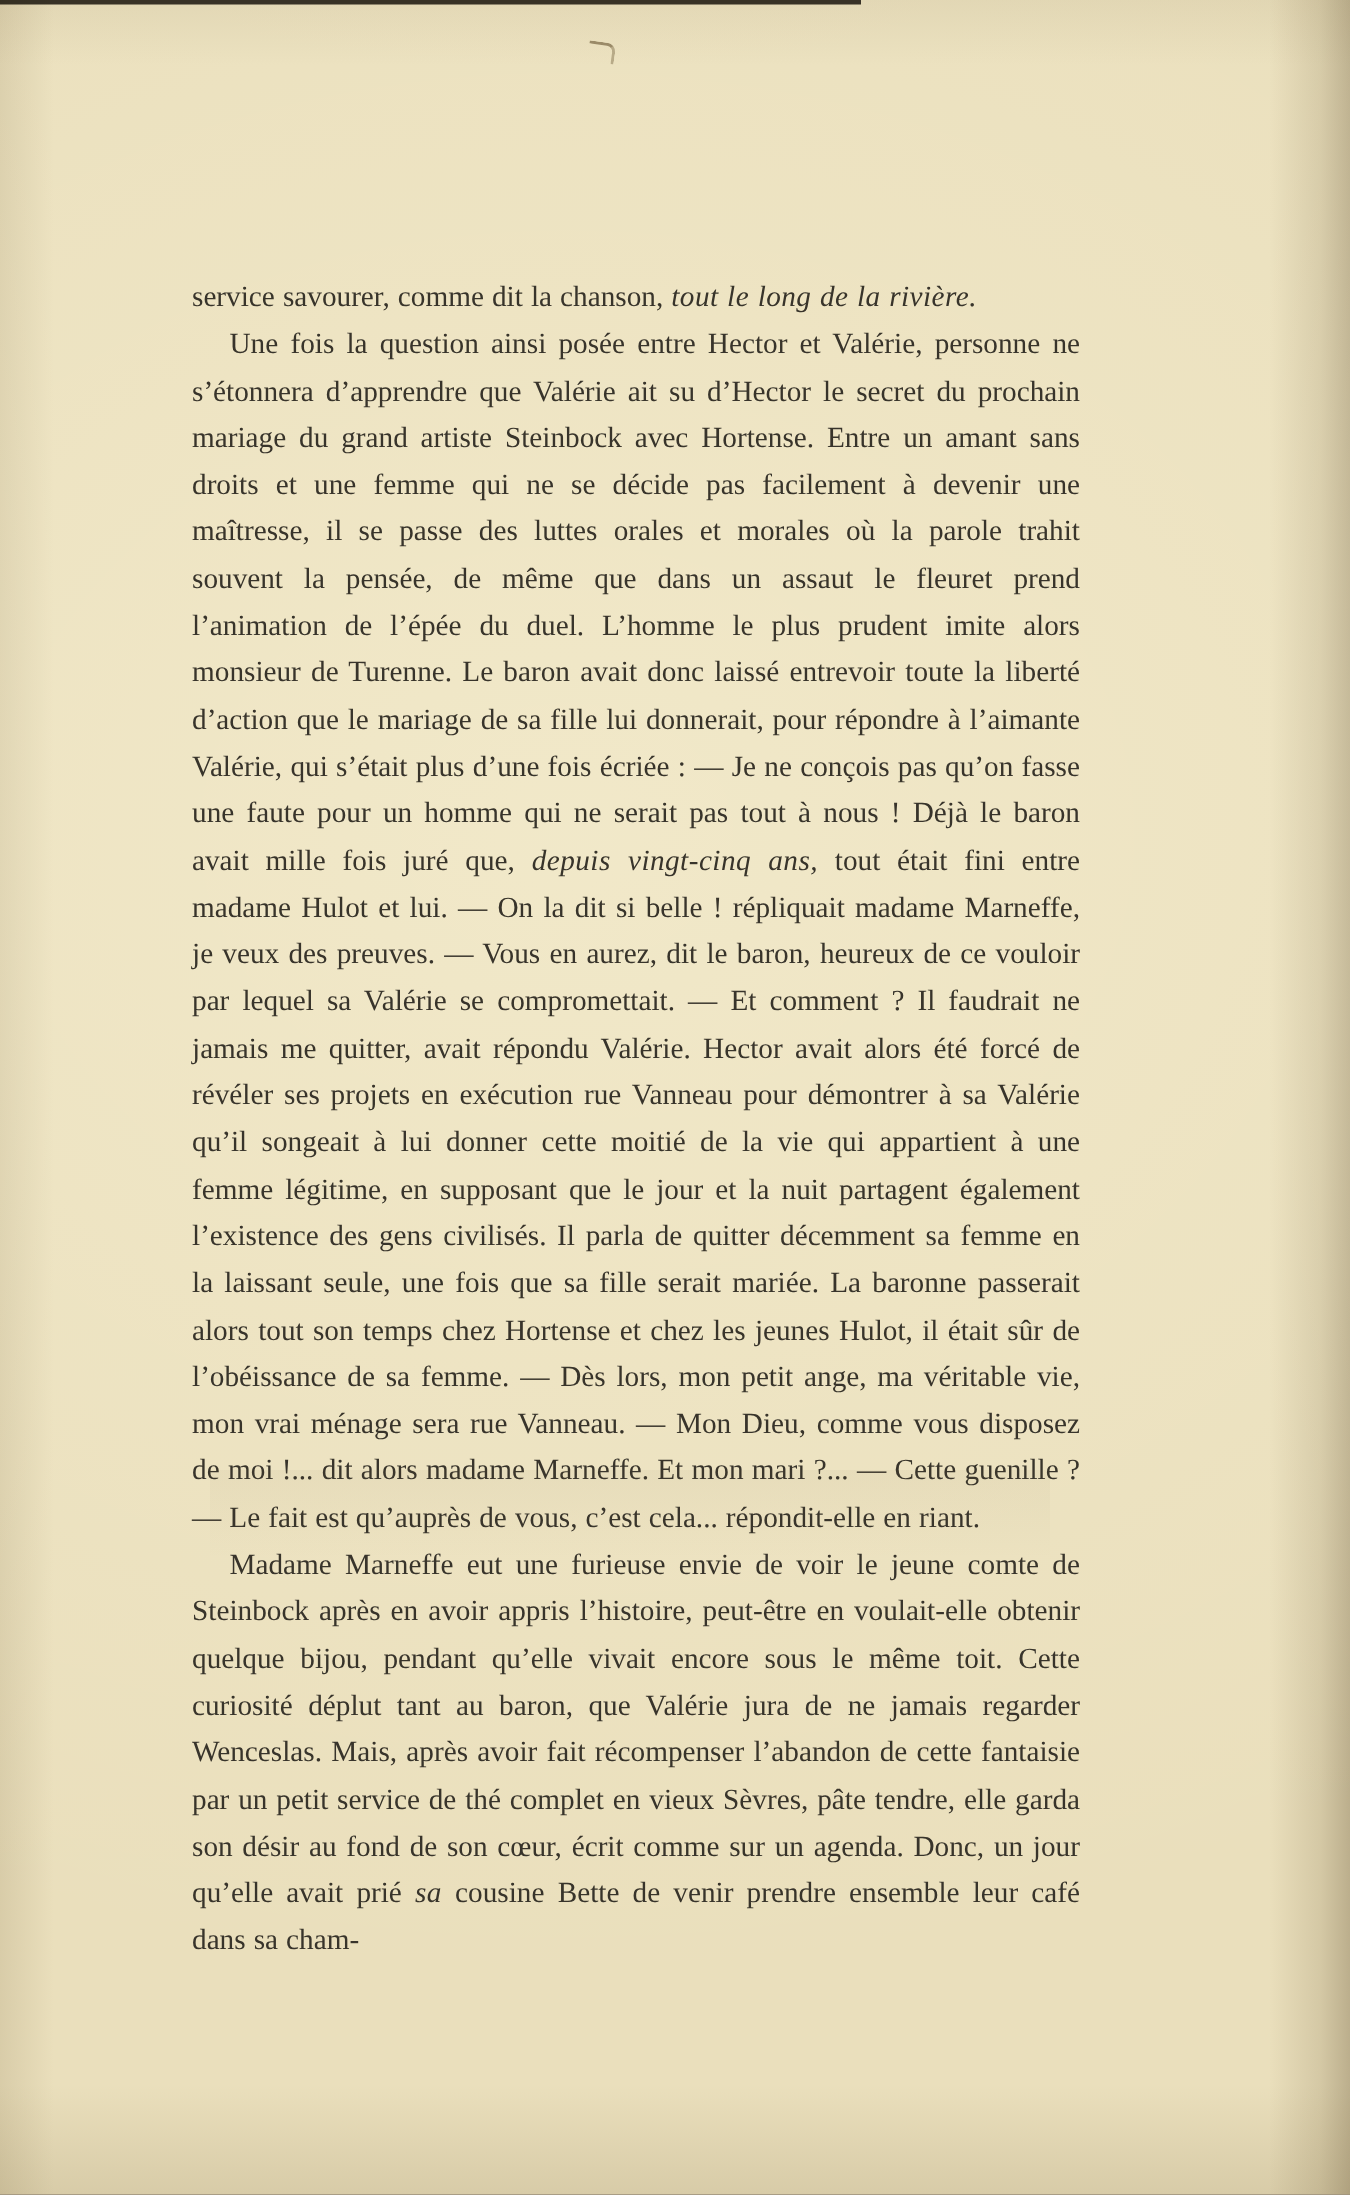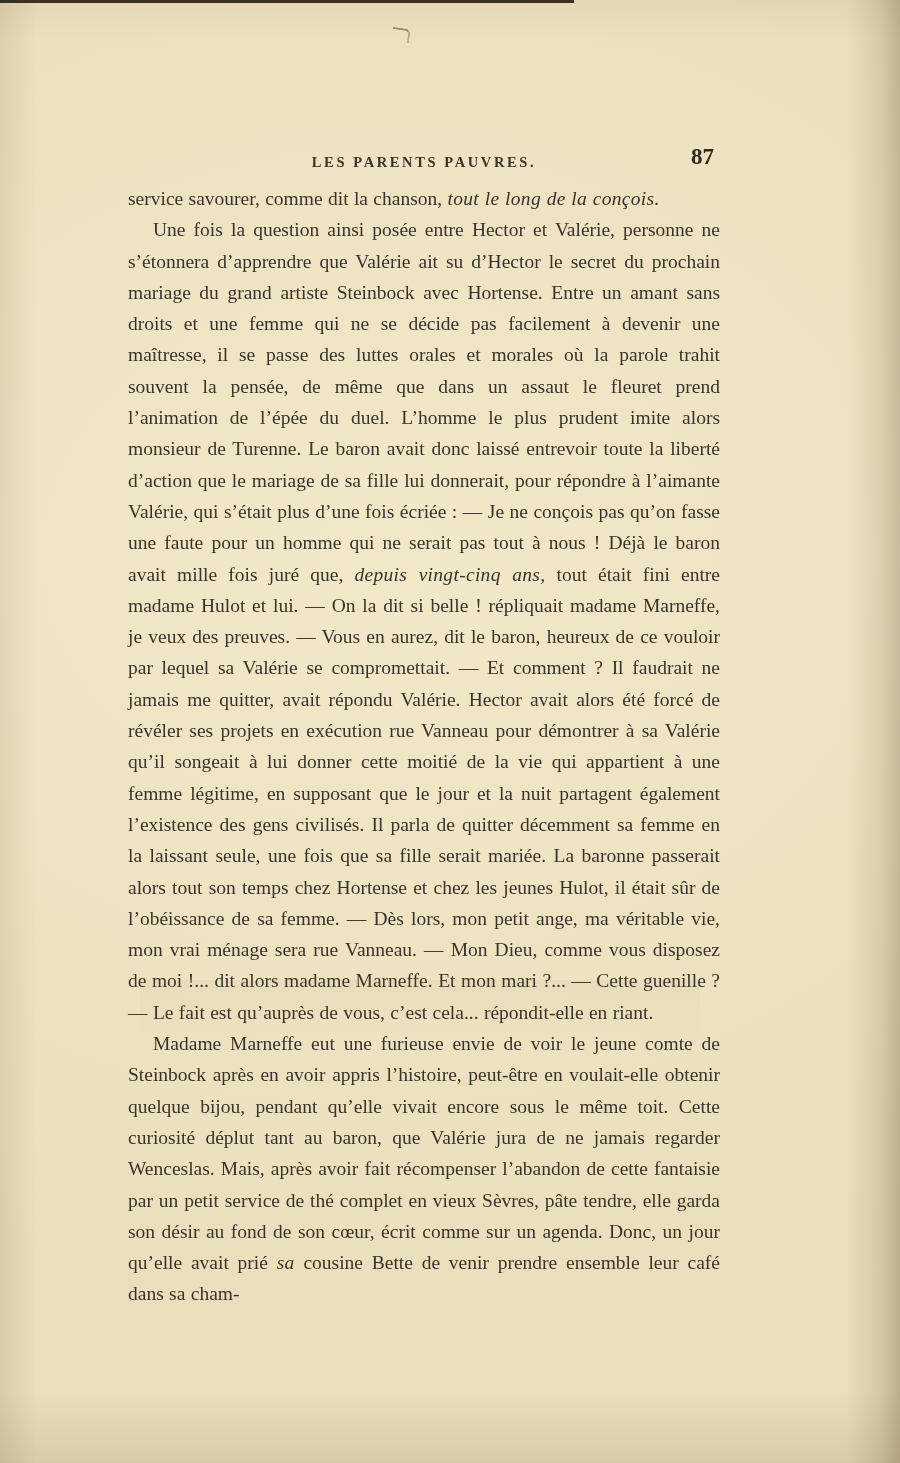--- a/index.html
+++ b/index.html
@@ -94,25 +94,21 @@
     pointer-events: none;
   }
 </style>
 </head>
 <body>
 
 <div class="page">
   <div class="top-edge-line"></div>
   <div class="ink-smudge"></div>
 
-  <div class="running-header">
-    <div class="header-title">LES PARENTS PAUVRES.</div>
-    <div class="page-number">87</div>
-  </div>
 
   <div class="page-body">
-      <p class="para"><span>service savourer, comme dit la chanson, </span><em>tout le long de la conçois.</em></p>
+      <p class="para"><span>service savourer, comme dit la chanson, </span><em>tout le long de la rivière.</em></p>
       <p class="para indent"><span>Une fois la question ainsi posée entre Hector et Valérie, personne ne s’étonnera d’apprendre que Valérie ait su d’Hector le secret du prochain mariage du grand artiste Steinbock avec Hortense. Entre un amant sans droits et une femme qui ne se décide pas facilement à devenir une maîtresse, il se passe des luttes orales et morales où la parole trahit souvent la pensée, de même que dans un assaut le fleuret prend l’animation de l’épée du duel. L’homme le plus prudent imite alors monsieur de Turenne. Le baron avait donc laissé entrevoir toute la liberté d’action que le mariage de sa fille lui donnerait, pour répondre à l’aimante Valérie, qui s’était plus d’une fois écriée : — Je ne conçois pas qu’on fasse une faute pour un homme qui ne serait pas tout à nous ! Déjà le baron avait mille fois juré que, </span><em>depuis vingt-cinq ans,</em><span> tout était fini entre madame Hulot et lui. — On la dit si belle ! répliquait madame Marneffe, je veux des preuves. — Vous en aurez, dit le baron, heureux de ce vouloir par lequel sa Valérie se compromettait. — Et comment ? Il faudrait ne jamais me quitter, avait répondu Valérie. Hector avait alors été forcé de révéler ses projets en exécution rue Vanneau pour démontrer à sa Valérie qu’il songeait à lui donner cette moitié de la vie qui appartient à une femme légitime, en supposant que le jour et la nuit partagent également l’existence des gens civilisés. Il parla de quitter décemment sa femme en la laissant seule, une fois que sa fille serait mariée. La baronne passerait alors tout son temps chez Hortense et chez les jeunes Hulot, il était sûr de l’obéissance de sa femme. — Dès lors, mon petit ange, ma véritable vie, mon vrai ménage sera rue Vanneau. — Mon Dieu, comme vous disposez de moi !... dit alors madame Marneffe. Et mon mari ?... — Cette guenille ? — Le fait est qu’auprès de vous, c’est cela... répondit-elle en riant.</span></p>
       <p class="para indent"><span>Madame Marneffe eut une furieuse envie de voir le jeune comte de Steinbock après en avoir appris l’histoire, peut-être en voulait-elle obtenir quelque bijou, pendant qu’elle vivait encore sous le même toit. Cette curiosité déplut tant au baron, que Valérie jura de ne jamais regarder Wenceslas. Mais, après avoir fait récompenser l’abandon de cette fantaisie par un petit service de thé complet en vieux Sèvres, pâte tendre, elle garda son désir au fond de son cœur, écrit comme sur un agenda. Donc, un jour qu’elle avait prié </span><em>sa</em><span> cousine Bette de venir prendre ensemble leur café dans sa cham-</span></p>
     </div>
 
   <div class="show-through"></div>
 </div>
 
 </body></html>

